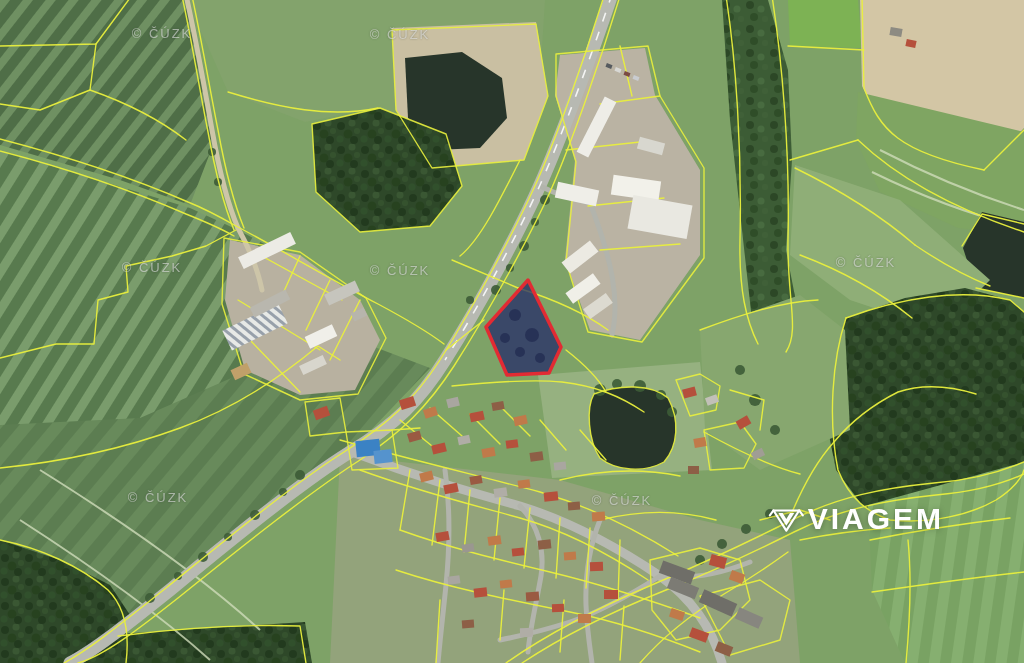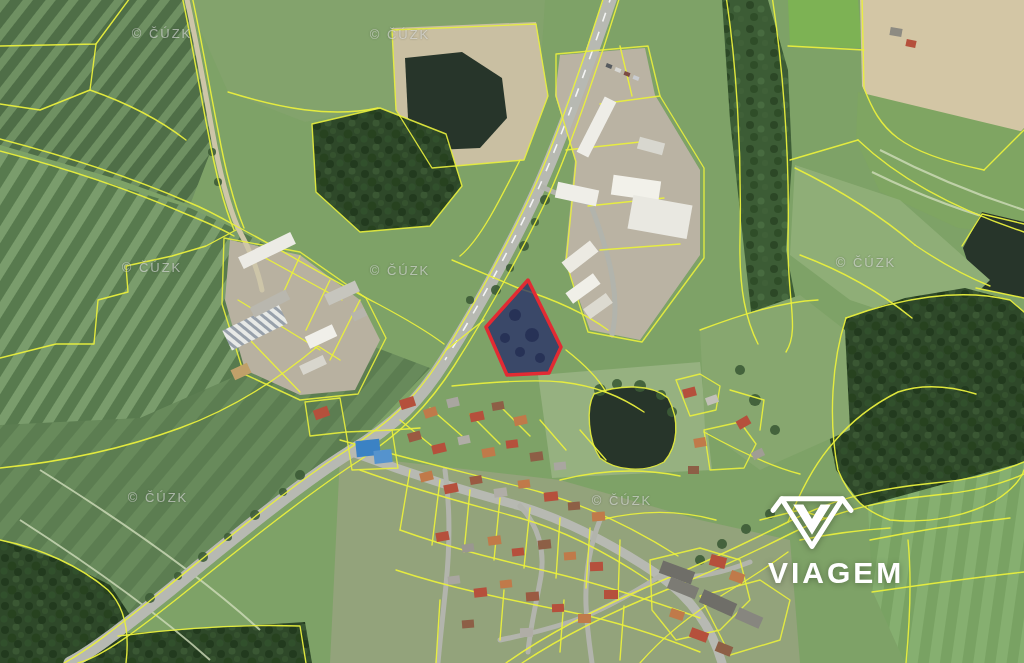--- a/index.html
+++ b/index.html
@@ -12,22 +12,22 @@
   .road-main{fill:none;stroke:var(--road,#b7b9b2);stroke-width:13;stroke-linecap:round;}
   .road-mid{fill:none;stroke:var(--road,#b7b9b2);stroke-width:9;stroke-linecap:round;}
   .road-min{fill:none;stroke:#b2b4ac;stroke-width:5;stroke-linecap:round;}
   .road-track{fill:none;stroke:#cdc5a8;stroke-width:5;stroke-linecap:round;}
   .dash{fill:none;stroke:#ffffff;stroke-width:1.6;stroke-dasharray:9 11;opacity:.85;}
   .ftrack{fill:none;stroke:#cfdcba;stroke-width:2;opacity:.8;}
   
   .wm{position:absolute;transform:translate(-50%,-50%);font-size:13px;letter-spacing:2px;
       color:rgba(240,240,240,.55);text-shadow:0 0 2px rgba(50,60,50,.45);white-space:nowrap;z-index:4;}
   
-  .logo{position:absolute;left:768px;top:483px;width:176px;display:flex;flex-direction:column;
-        gap:3px;z-index:5;color:#fff;filter:drop-shadow(0 1px 3px rgba(0,0,0,.3));}
+  .logo{position:absolute;left:768px;top:483px;width:176px;display:flex;
+        align-items:center;gap:3px;z-index:5;color:#fff;filter:drop-shadow(0 1px 3px rgba(0,0,0,.3));}
   .logo-text{font-weight:bold;font-size:30px;letter-spacing:3px;line-height:1;}
 </style>
 </head>
 <body>
 
 <div class="stage">
 
 <svg class="map" width="1024" height="663" viewBox="0 0 1024 663" xmlns="http://www.w3.org/2000/svg">
   <defs>
     <pattern id="pA" width="18" height="18" patternUnits="userSpaceOnUse" patternTransform="rotate(38)">

